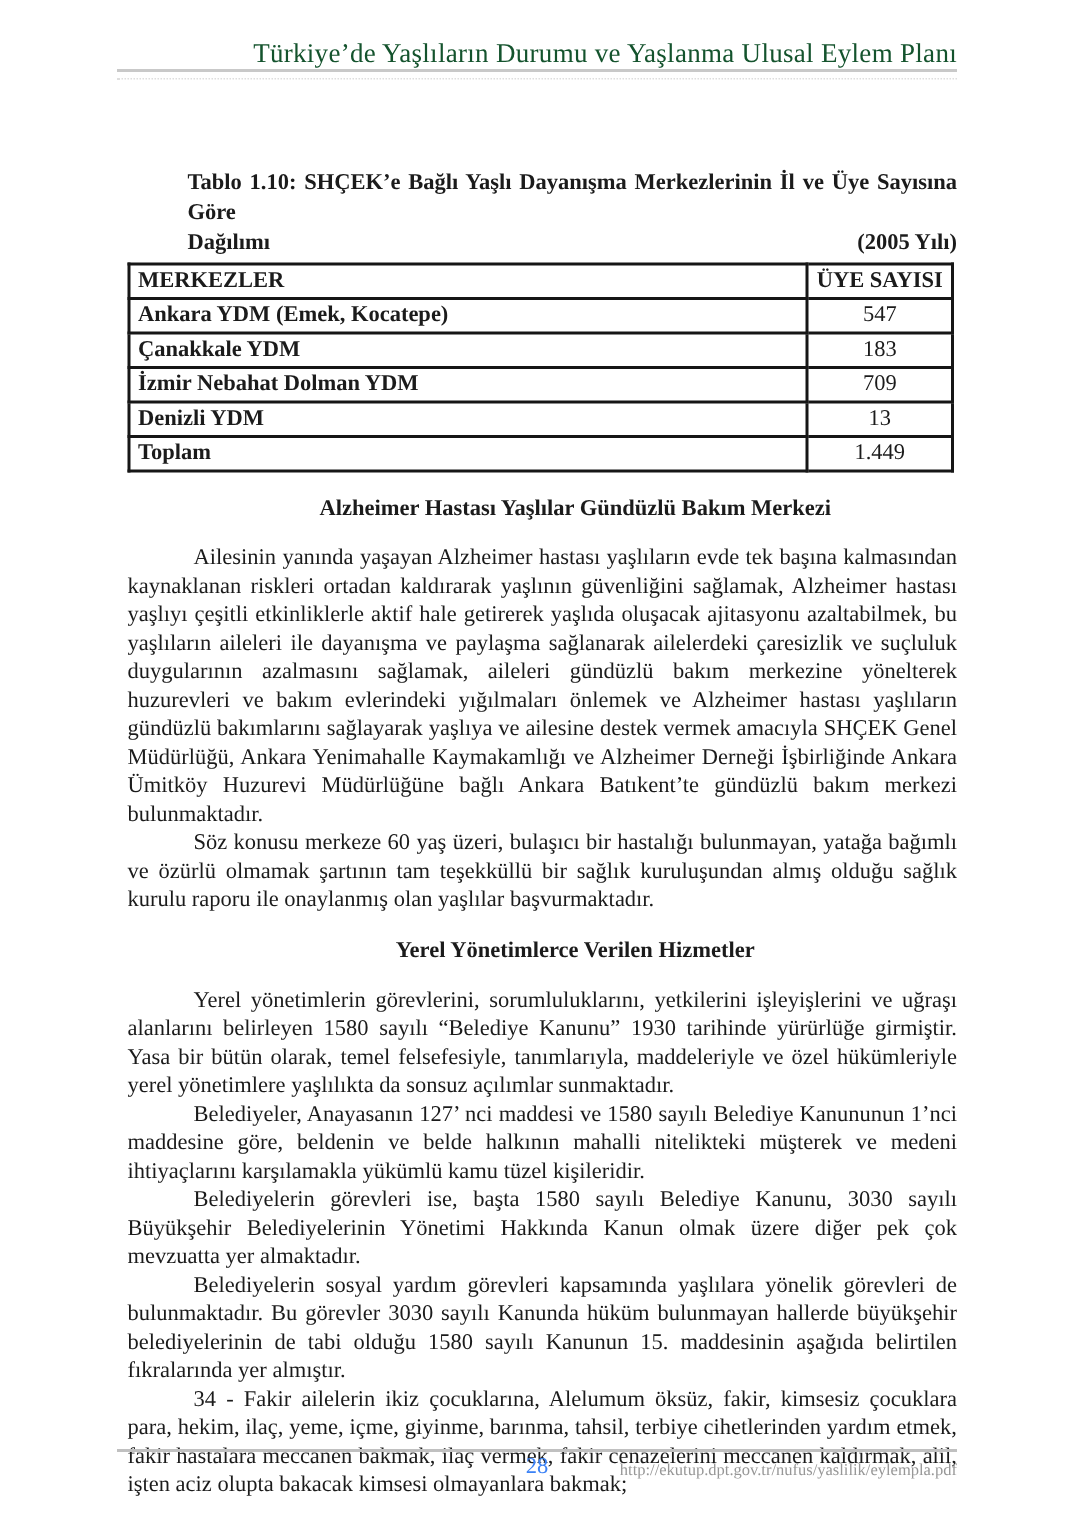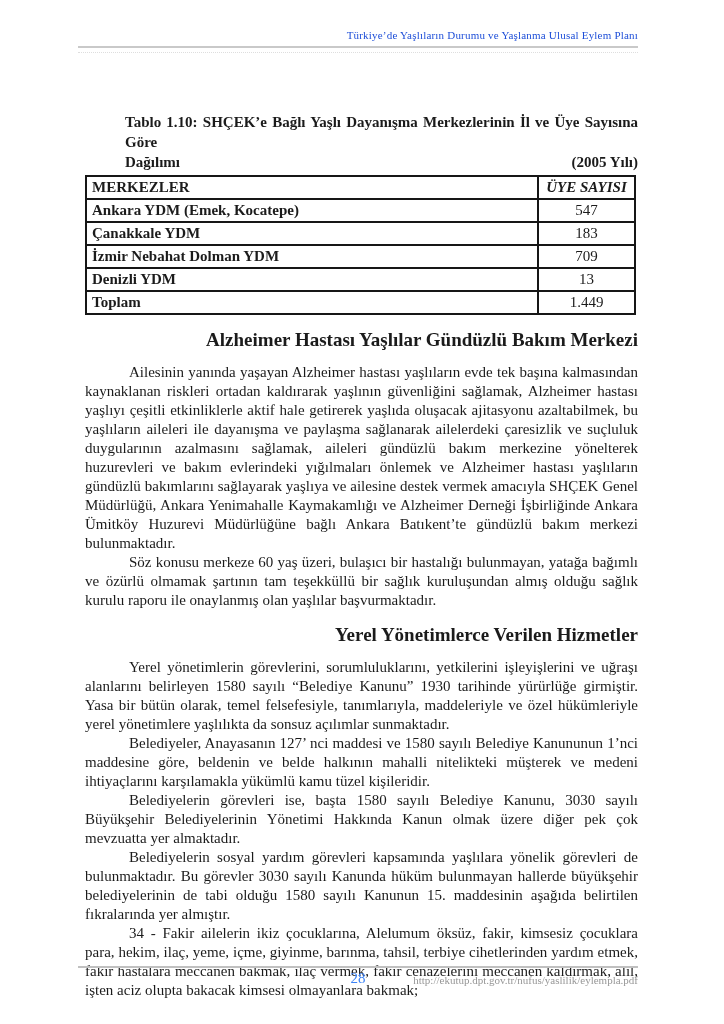--- a/index.html
+++ b/index.html
@@ -10,23 +10,23 @@
     color: #1b1b1b;
     position: relative;
     overflow: hidden;
   }
   
   .header {
     position: absolute; left: 78px; width: 560px; top: 28px;
   }
   .header-title {
     text-align: right;
-    font-size: 11px;
+    font-size: 18px;
     line-height: 15px;
-    color: #1d4ed8;
+    color: #14532d;
     letter-spacing: 0.2px;
     padding-bottom: 3px;
   }
   .header-rule   { border-top: 2px solid #c9c9c9; }
   .header-rule2  { border-top: 1px dotted #dedede; margin-top: 4px; }
 
   
   .content {
     position: absolute; left: 85px; top: 112px; width: 553px;
     font-size: 15px; line-height: 19px;
@@ -47,28 +47,28 @@
     border: 2px solid #161616;
     height: 19px;
     line-height: 19px;
     padding: 1px 5px;
     font-size: 15px;
     vertical-align: middle;
     overflow: hidden; white-space: nowrap;
   }
   table.centers .c1 { width: 440px; text-align: left; font-weight: bold; }
   table.centers .c2 { width: 85px;  text-align: center; font-weight: normal; }
-  table.centers th.c2 { font-weight: bold; font-style: italic; }
+  table.centers th.c2 { font-weight: bold; }
   table.centers tr.total-row .c2 { font-weight: normal; margin-left: 27px; }
 
   h3.sec-heading {
-    font-size: 19px; line-height: 19px;
+    font-size: 15px; line-height: 19px;
     font-weight: bold;
     margin: 15px 0 14px 44px;
-    text-align: right;
+    text-align: center;
   }
   p.body-par { margin: 0; text-indent: 44px; }
 
   
   .footer { position: absolute; left: 78px; width: 560px; top: 966px; }
   .footer-rule { border-top: 2px solid #c0c0c0; }
   .footer-row  { position: relative; height: 20px; margin-top: 2px; }
   .page-num {
     position: absolute; left: 0; right: 0; top: 0;
     text-align: center; font-size: 15px; color: #3b82f6;

